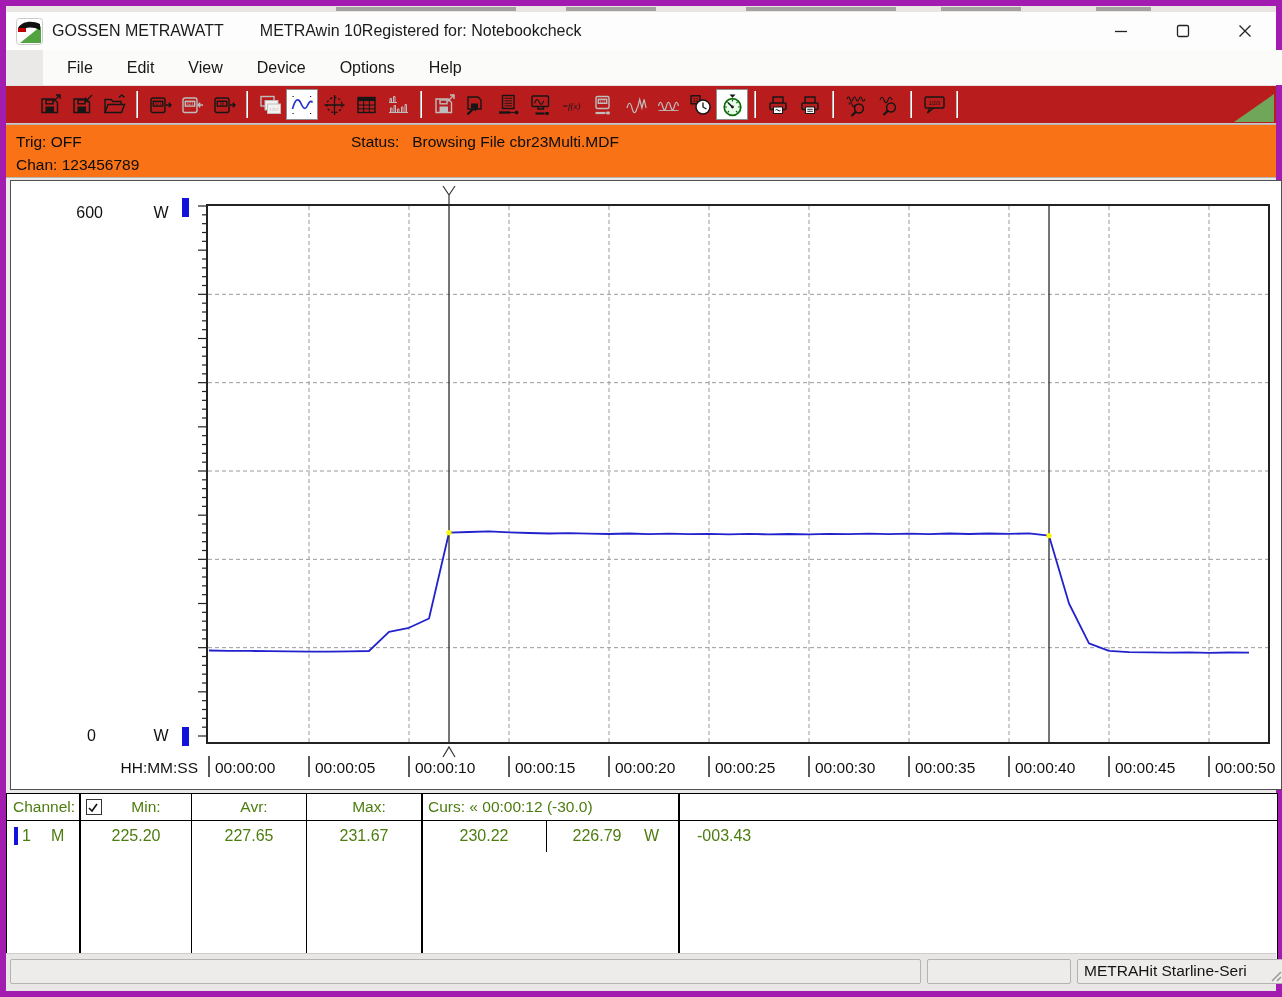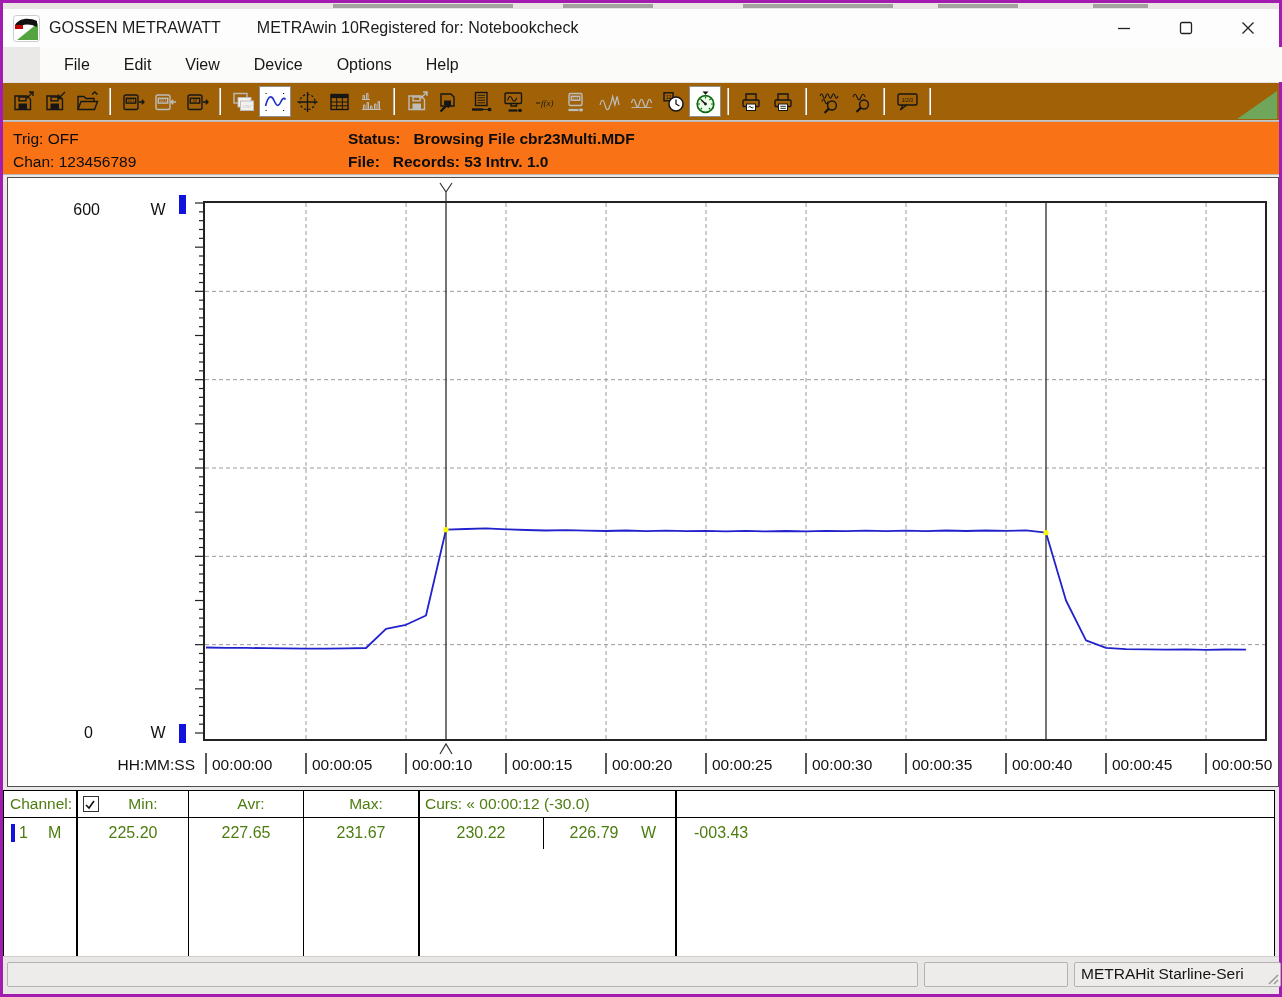--- a/index.html
+++ b/index.html
@@ -1,48 +1,48 @@
 <!DOCTYPE html>
 <html><head>
 <meta charset="utf-8">
 <style>
   html,body{margin:0;padding:0;}
   body{width:1282px;height:997px;position:relative;overflow:hidden;
        font-family:"Liberation Sans",sans-serif;background:#ebe9e7;color:#111;}
-  .win{position:absolute;inset:0;border:3px solid #a21caf;box-sizing:border-box;}
+  .win{position:absolute;inset:0;border:6px solid #a21caf;box-sizing:border-box;}
   
   .topstrip{position:absolute;left:0;top:0;width:100%;height:6px;background:#e8e5e2;overflow:hidden;}
   .topstrip i{position:absolute;top:1px;height:4px;background:#6b6b6b;opacity:.55;}
   
   .titlebar{position:absolute;left:0;top:6px;width:100%;height:38px;background:#fdfdfd;
             display:flex;align-items:center;}
   .titlebar .txt{font-size:16px;color:#1b1b1b;white-space:pre;}
   .wbtns{margin-left:auto;display:flex;height:100%;}
   .wbtn{width:62px;height:100%;display:flex;align-items:center;justify-content:center;}
   
   .menubar{position:absolute;left:0;top:44px;width:100%;height:35px;background:#fbfbfa;
            display:flex;align-items:center;padding-left:12px;box-sizing:border-box;margin-left:37px;}
   .menuitem{font-size:16px;padding:3px 12px;margin-right:10px;color:#161616;}
   
-  .toolbar{position:absolute;left:0;top:79px;width:100%;height:39px;background:#a16207;
+  .toolbar{position:absolute;left:0;top:79px;width:100%;height:39px;background:#b91c1c;
            border-top:1px solid #e3e2e0;border-bottom:1px solid #c9c8c6;box-sizing:border-box;
-           display:flex;align-items:center;padding-left:4px;}
+           display:flex;align-items:center;padding-left:28px;}
   .tbtn{width:32px;height:31px;display:flex;align-items:center;justify-content:center;
         border:1px solid transparent;background:transparent;padding:0;}
   .tbtn.active{background:#ffffff;border:1px solid #8f8f8f;}
   .tbtn svg{width:25px;height:24px;}
   .tsep{width:1px;height:27px;background:#bdbcba;border-right:1px solid #ffffff;margin:0 6px;}
   .grip-tri{position:absolute;right:2px;bottom:1px;width:0;height:0;
             border-left:40px solid transparent;border-bottom:28px solid #6fa65a;}
   
   .statusinfo{position:absolute;left:0;top:118px;width:100%;height:54px;background:#f97316;
               border-top:1px solid #b7b6b4;border-bottom:1px solid #b7b6b4;box-sizing:border-box;
               font-size:15.5px;color:#0c0c0c;}
   .statusinfo .lcol{position:absolute;left:10px;top:5px;line-height:23px;}
-  .statusinfo .mcol{position:absolute;left:345px;top:5px;line-height:23px;font-weight:bold;}
+  .statusinfo .mcol{position:absolute;left:345px;top:5px;line-height:23px;}
   .statusinfo .lab{display:inline-block;white-space:pre;}
   
   .chartpanel{position:absolute;left:4px;top:174px;width:1272px;height:610px;background:#ffffff;
               border:1px solid #4f4f4f;box-sizing:border-box;overflow:hidden;}
   .chartpanel svg{position:absolute;left:-5px;top:-3px;}
   
   .chtable{position:absolute;left:0;top:787px;width:1272px;height:171px;background:#ffffff;
            border:1px solid #000;box-sizing:border-box;font-size:16px;color:#4d7c0f;}
   .chtable .hdr{position:absolute;left:0;top:0;width:100%;height:26px;border-bottom:1px solid #000;}
   .vl{position:absolute;top:0;bottom:0;background:#000;width:1px;}
@@ -317,21 +317,20 @@
       <div class="grip-tri"></div>
   </div>
 
   <div class="statusinfo">
     <div class="lcol">
       <div><span class="lab">Trig: </span><span>OFF</span></div>
       <div><span class="lab">Chan: </span><span>123456789</span></div>
     </div>
     <div class="mcol">
       <div><span class="lab">Status:   </span><span>Browsing File cbr23Multi.MDF</span></div>
-      <div><span class="lab">File:   </span><span>Records: 53   Intrv. 1.0</span></div>
     </div>
   </div>
 
   <div class="chartpanel">
     <svg id="chart-svg" width="1282" height="613">
         <g font-family="&quot;Liberation Sans&quot;,sans-serif" fill="#111">
           <g>
             <line x1="303" y1="28" x2="303" y2="564" stroke="#9a9a9a" stroke-width="1" stroke-dasharray="4,3"></line>
             <line x1="403" y1="28" x2="403" y2="564" stroke="#9a9a9a" stroke-width="1" stroke-dasharray="4,3"></line>
             <line x1="503" y1="28" x2="503" y2="564" stroke="#9a9a9a" stroke-width="1" stroke-dasharray="4,3"></line>

